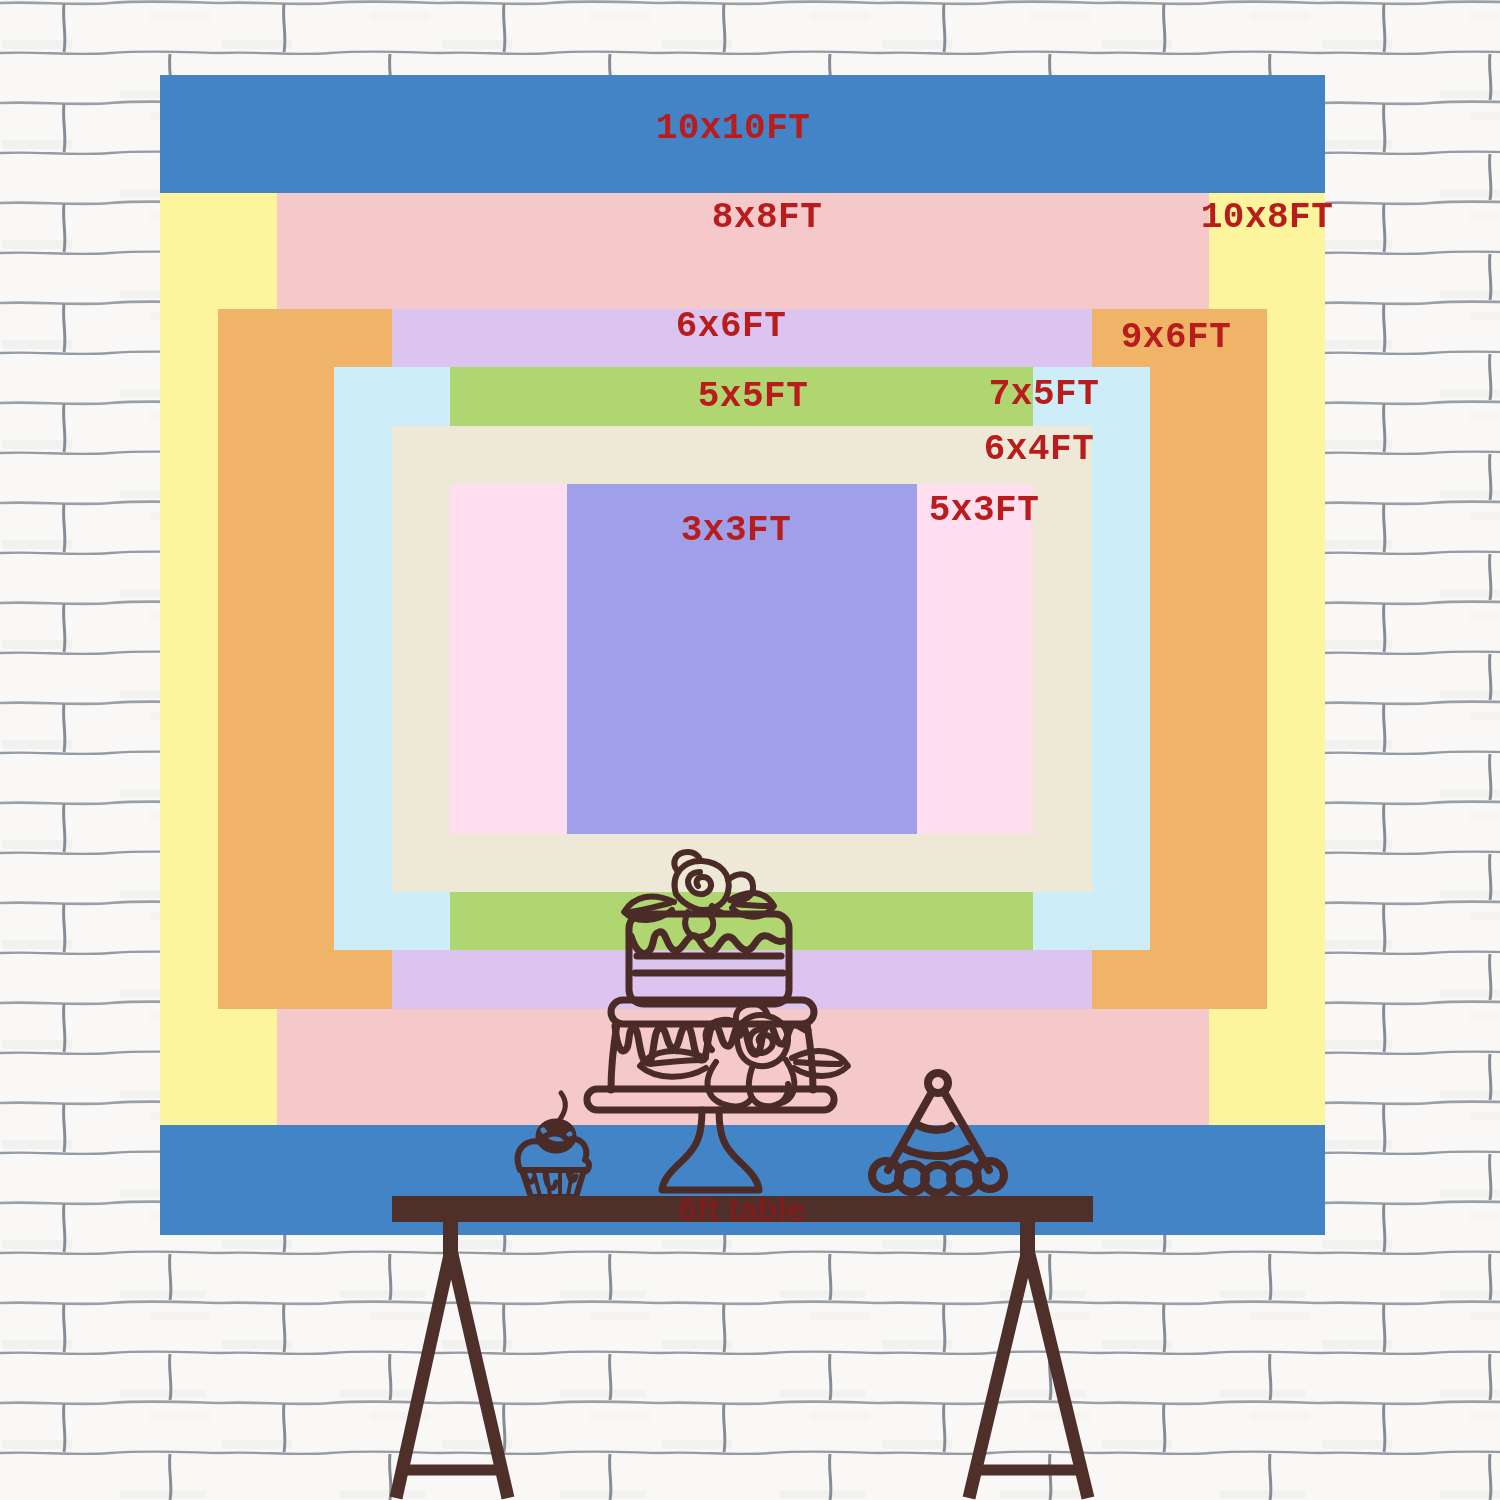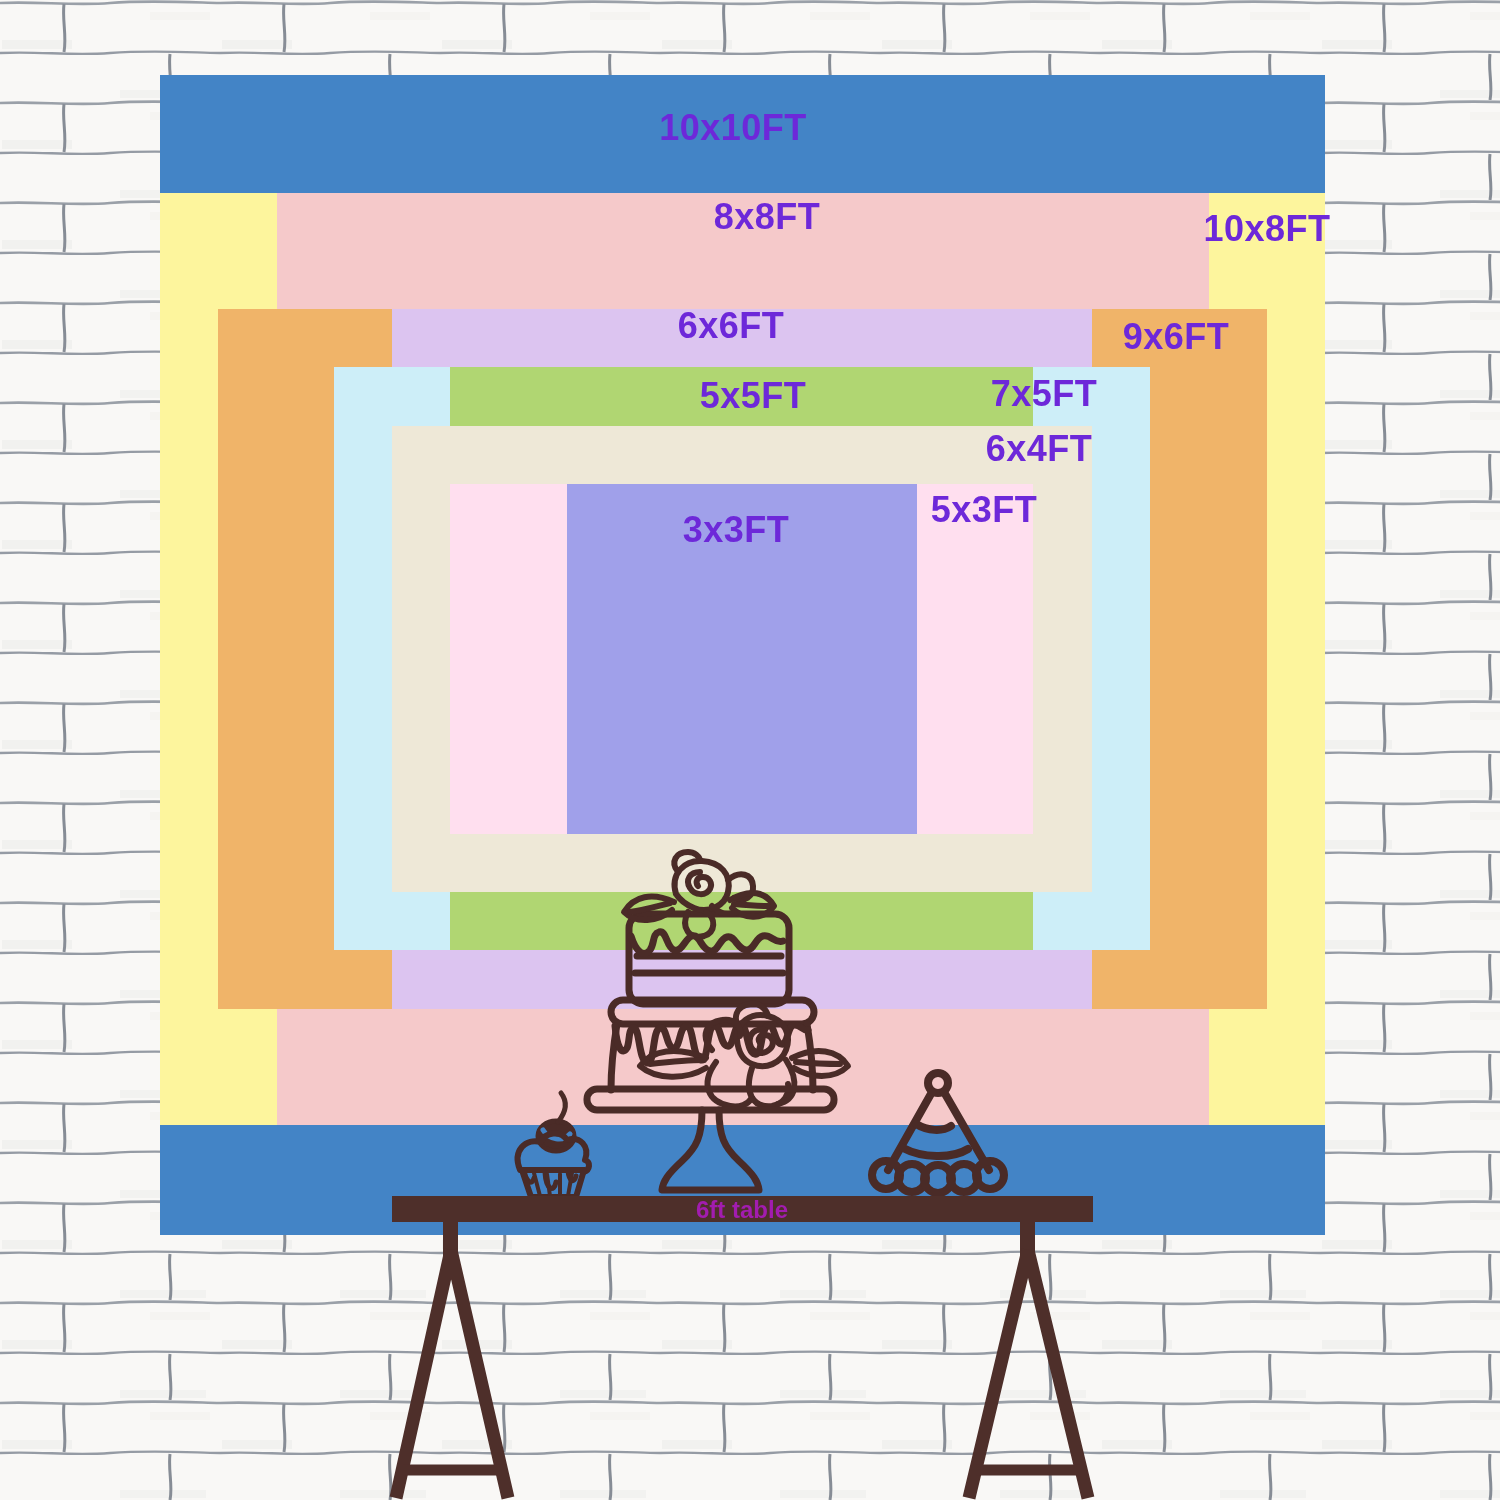--- a/index.html
+++ b/index.html
@@ -19,39 +19,39 @@
   .l-6x6  {left:392px;top:309px;width:700px;height:700px;background:#dcc4f0;}
   .l-7x5  {left:334px;top:367px;width:816px;height:583px;background:#cdeef8;}
   .l-5x5  {left:450px;top:367px;width:583px;height:583px;background:#b0d672;}
   .l-6x4  {left:392px;top:426px;width:700px;height:466px;background:#eee8d7;}
   .l-5x3  {left:450px;top:484px;width:583px;height:350px;background:#ffdfef;}
   .l-3x3  {left:567px;top:484px;width:350px;height:350px;background:#a0a0ea;}
 
   .lab{
     position:absolute;
     transform:translate(-50%,-50%);
-    font-size:36px;font-weight:700;color:#6d28d9;
-    letter-spacing:0.5px;white-space:nowrap;
+    font-size:36px;font-weight:700;color:#b91c1c;
+    letter-spacing:0.5px;white-space:nowrap;font-family:Liberation Mono, monospace;
   }
   .lab-10x10{left:733px;top:128px;}
   .lab-8x8 {left:767px;top:217px;}
-  .lab-10x8{left:1267px;top:217px;margin-top:12px;}
+  .lab-10x8{left:1267px;top:217px;}
   .lab-6x6 {left:731px;top:326px;}
   .lab-9x6 {left:1176px;top:337px;}
   .lab-5x5 {left:753px;top:396px;}
   .lab-7x5 {left:1044px;top:394px;}
   .lab-6x4 {left:1039px;top:449px;}
   .lab-3x3 {left:736px;top:530px;}
   .lab-5x3 {left:984px;top:510px;}
 
   .scene{position:absolute;left:0;top:0;width:1500px;height:1500px;pointer-events:none;}
   .table-label{
     position:absolute;left:742px;top:1210px;
     transform:translate(-50%,-50%);
-    font-size:24px;font-weight:700;color:#a21caf;white-space:nowrap;
+    font-size:33px;font-weight:700;color:#7f1d1d;white-space:nowrap;
   }
 </style>
 </head>
 <body>
 
 <div class="canvas">
 
   <svg class="wall" viewBox="0 0 1500 1500" aria-hidden="true">
     <defs>
       <pattern id="bricks" width="220" height="100" patternUnits="userSpaceOnUse">

